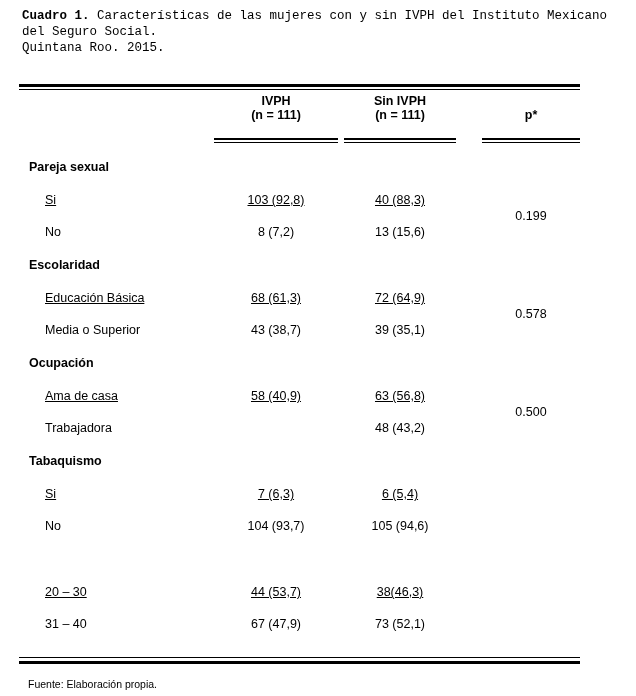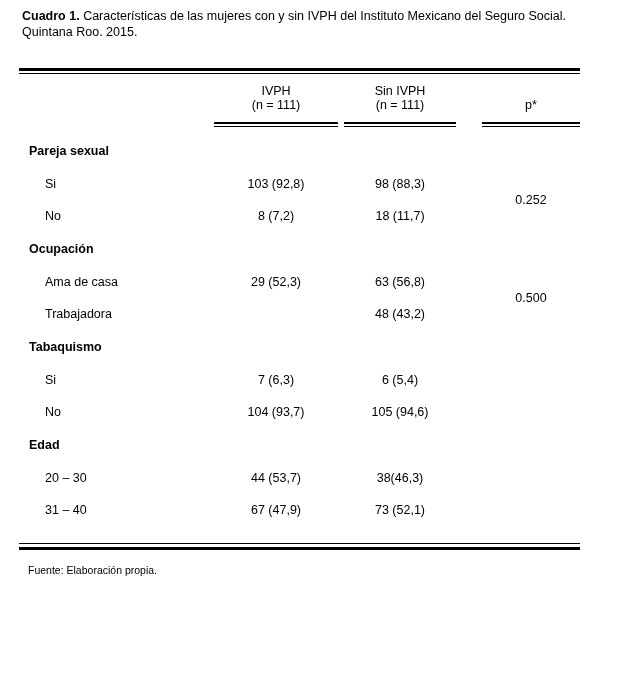--- a/index.html
+++ b/index.html
@@ -7,20 +7,21 @@
     width: 636px; height: 696px;
     background: #ffffff; color: #000000;
     font-family: "Liberation Sans", sans-serif;
     font-size: 12.5px;
     overflow: hidden;
   }
   .title {
     margin: 8px 0 0 22px;
     width: 590px;
     line-height: 16px;
+    font-family: Liberation Mono, monospace;
   }
   .title .bold { font-weight: bold; }
   .title .line { display: block; }
 
   .table {
     margin-left: 19px;
     width: 561px;
   }
   .toprule {
     margin-top: 28px;
@@ -35,22 +36,22 @@
     border-bottom: 3px solid #000;
   }
   .grid {
     display: grid;
     grid-template-columns: 195px 124px 6px 112px 26px 98px;
   }
   .header-row { grid-template-rows: 48px; }
   .hcell {
     display: flex; flex-direction: column;
     justify-content: flex-end; align-items: center;
-    padding-bottom: 10px;
-    font-weight: normal; line-height: 14px; text-align: center;
+    padding-bottom: 16px;
+    font-weight: bold; line-height: 14px; text-align: center;
   }
   .hc2 { grid-column: 2; grid-row: 1; }
   .hc3 { grid-column: 4; grid-row: 1; }
   .hc4 { grid-column: 6; grid-row: 1; }
   .dline {
     height: 2px;
     border-top: 2px solid #000;
     border-bottom: 1px solid #000;
   }
   .u2 { grid-column: 2; } .u3 { grid-column: 4; } .u4 { grid-column: 6; }
@@ -65,21 +66,21 @@
   .lcell {
     grid-column: 1;
     display: flex; align-items: center;
     padding-left: 26px;
   }
   .vcell {
     display: flex; align-items: center; justify-content: center;
     text-align: center;
   }
   .c2 { grid-column: 2; } .c3 { grid-column: 4; }
-  .r2 { grid-row: 2; } .r3 { grid-row: 3; }
+  .r2 { grid-row: 2; text-decoration: underline; } .r3 { grid-row: 3; }
   .pcell {
     grid-column: 6; grid-row: 2 / 4;
     display: flex; align-items: center; justify-content: center;
   }
   .fn {
     margin: 5px 0 0 28px;
     font-size: 10.5px; line-height: 13px;
   }
   .fn2 { margin-top: 14px; }
 </style>
@@ -111,50 +112,59 @@
     <div class="grid">
       <div class="dline u2"></div>
       <div class="dline u3"></div>
       <div class="dline u4"></div>
     </div>
 
     <div class="grid section first">
       <div class="shead">Pareja sexual</div>
       <div class="lcell r2">Si</div>
       <div class="vcell c2 r2">103 (92,8)</div>
-      <div class="vcell c3 r2">98 (88,3)</div>
+      <div class="vcell c3 r2">40 (88,3)</div>
       <div class="lcell r3">No</div>
       <div class="vcell c2 r3">8 (7,2)</div>
-      <div class="vcell c3 r3">18 (11,7)</div>
-      <div class="pcell">0.252</div>
+      <div class="vcell c3 r3">13 (15,6)</div>
+      <div class="pcell">0.199</div>
     </div>
 
+    <div class="grid section">
+      <div class="shead">Escolaridad</div>
+      <div class="lcell r2">Educación Básica</div>
+      <div class="vcell c2 r2">68 (61,3)</div>
+      <div class="vcell c3 r2">72 (64,9)</div>
+      <div class="lcell r3">Media o Superior</div>
+      <div class="vcell c2 r3">43 (38,7)</div>
+      <div class="vcell c3 r3">39 (35,1)</div>
+      <div class="pcell">0.578</div>
+    </div>
 
     <div class="grid section">
       <div class="shead">Ocupación</div>
       <div class="lcell r2">Ama de casa</div>
-      <div class="vcell c2 r2">29 (52,3)</div>
+      <div class="vcell c2 r2">58 (40,9)</div>
       <div class="vcell c3 r2">63 (56,8)</div>
       <div class="lcell r3">Trabajadora</div>
       <div class="vcell c3 r3">48 (43,2)</div>
       <div class="pcell">0.500</div>
     </div>
 
     <div class="grid section">
       <div class="shead">Tabaquismo</div>
       <div class="lcell r2">Si</div>
       <div class="vcell c2 r2">7 (6,3)</div>
       <div class="vcell c3 r2">6 (5,4)</div>
       <div class="lcell r3">No</div>
       <div class="vcell c2 r3">104 (93,7)</div>
       <div class="vcell c3 r3">105 (94,6)</div>
     </div>
 
     <div class="grid section">
-      <div class="shead">Edad</div>
       <div class="lcell r2">20 – 30</div>
       <div class="vcell c2 r2">44 (53,7)</div>
       <div class="vcell c3 r2">38(46,3)</div>
       <div class="lcell r3">31 – 40</div>
       <div class="vcell c2 r3">67 (47,9)</div>
       <div class="vcell c3 r3">73 (52,1)</div>
     </div>
 
     <div class="botrule"></div>
   </div>

